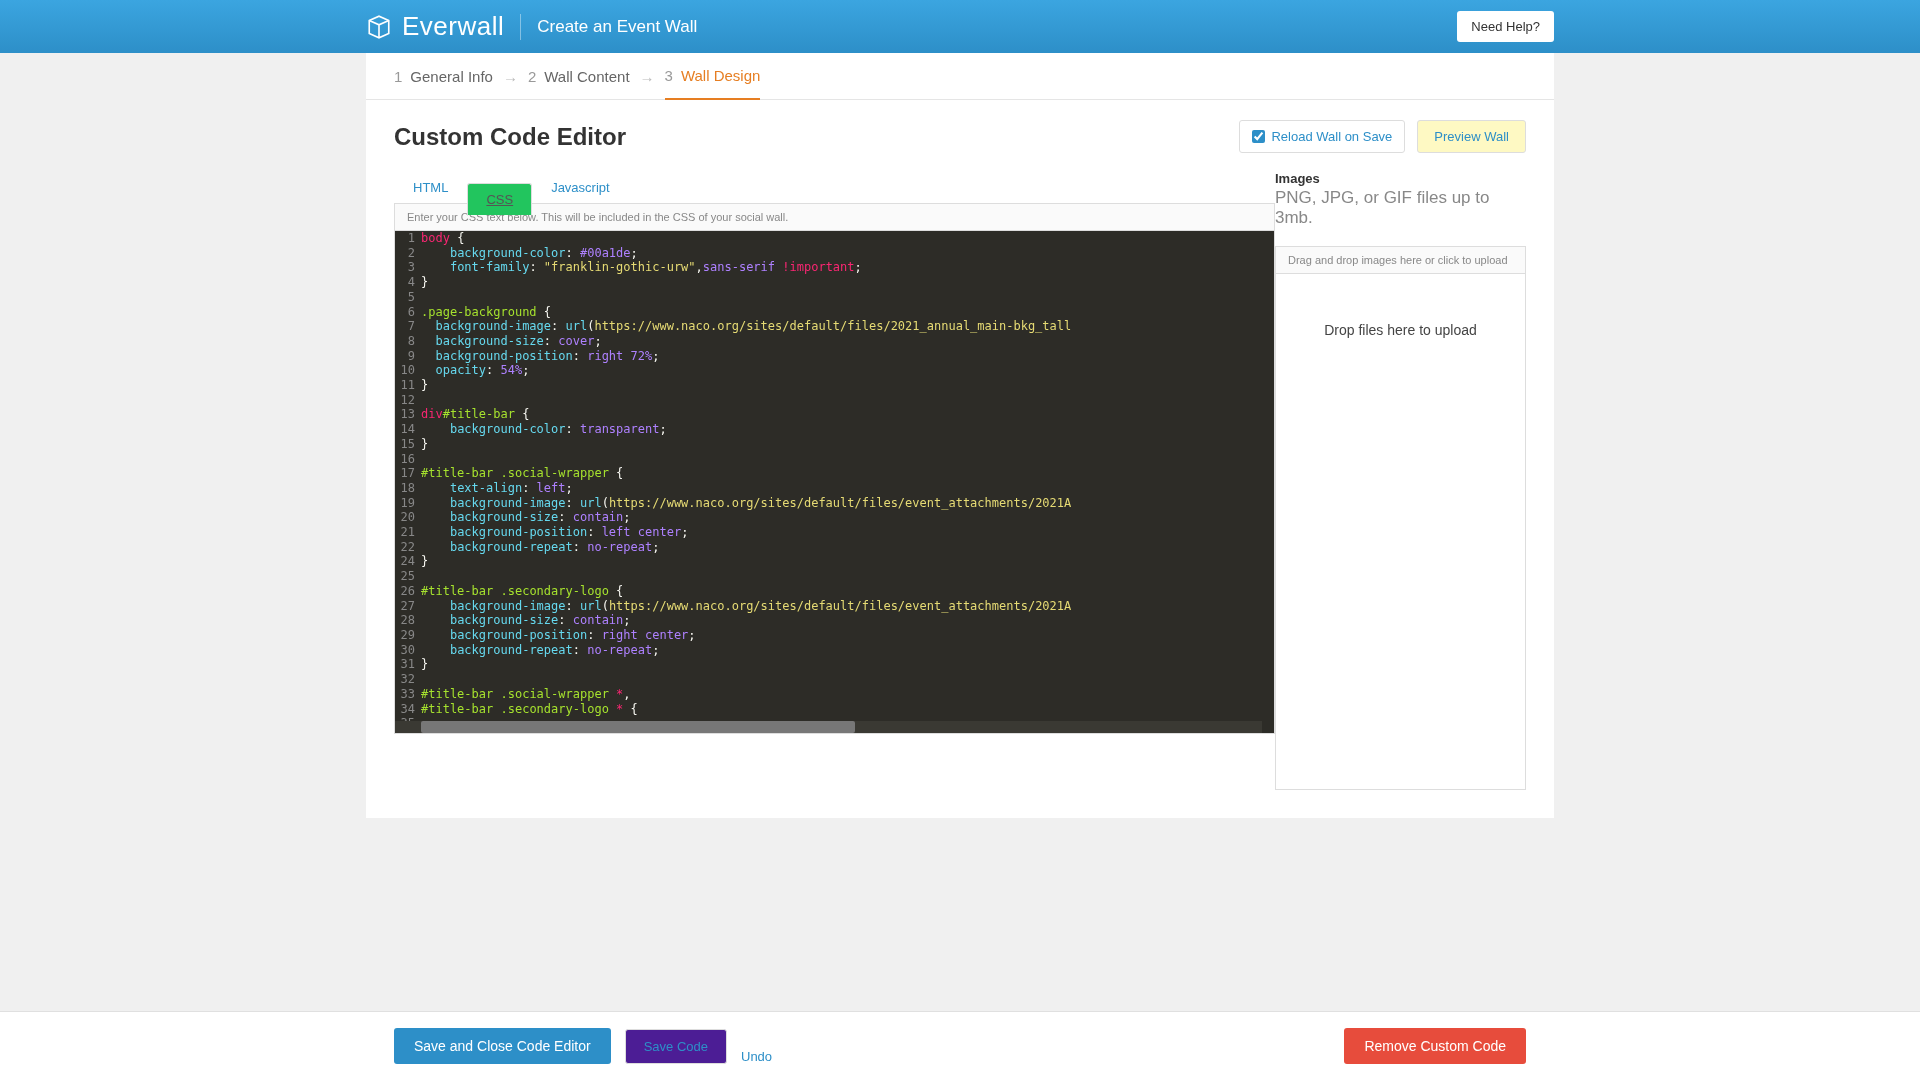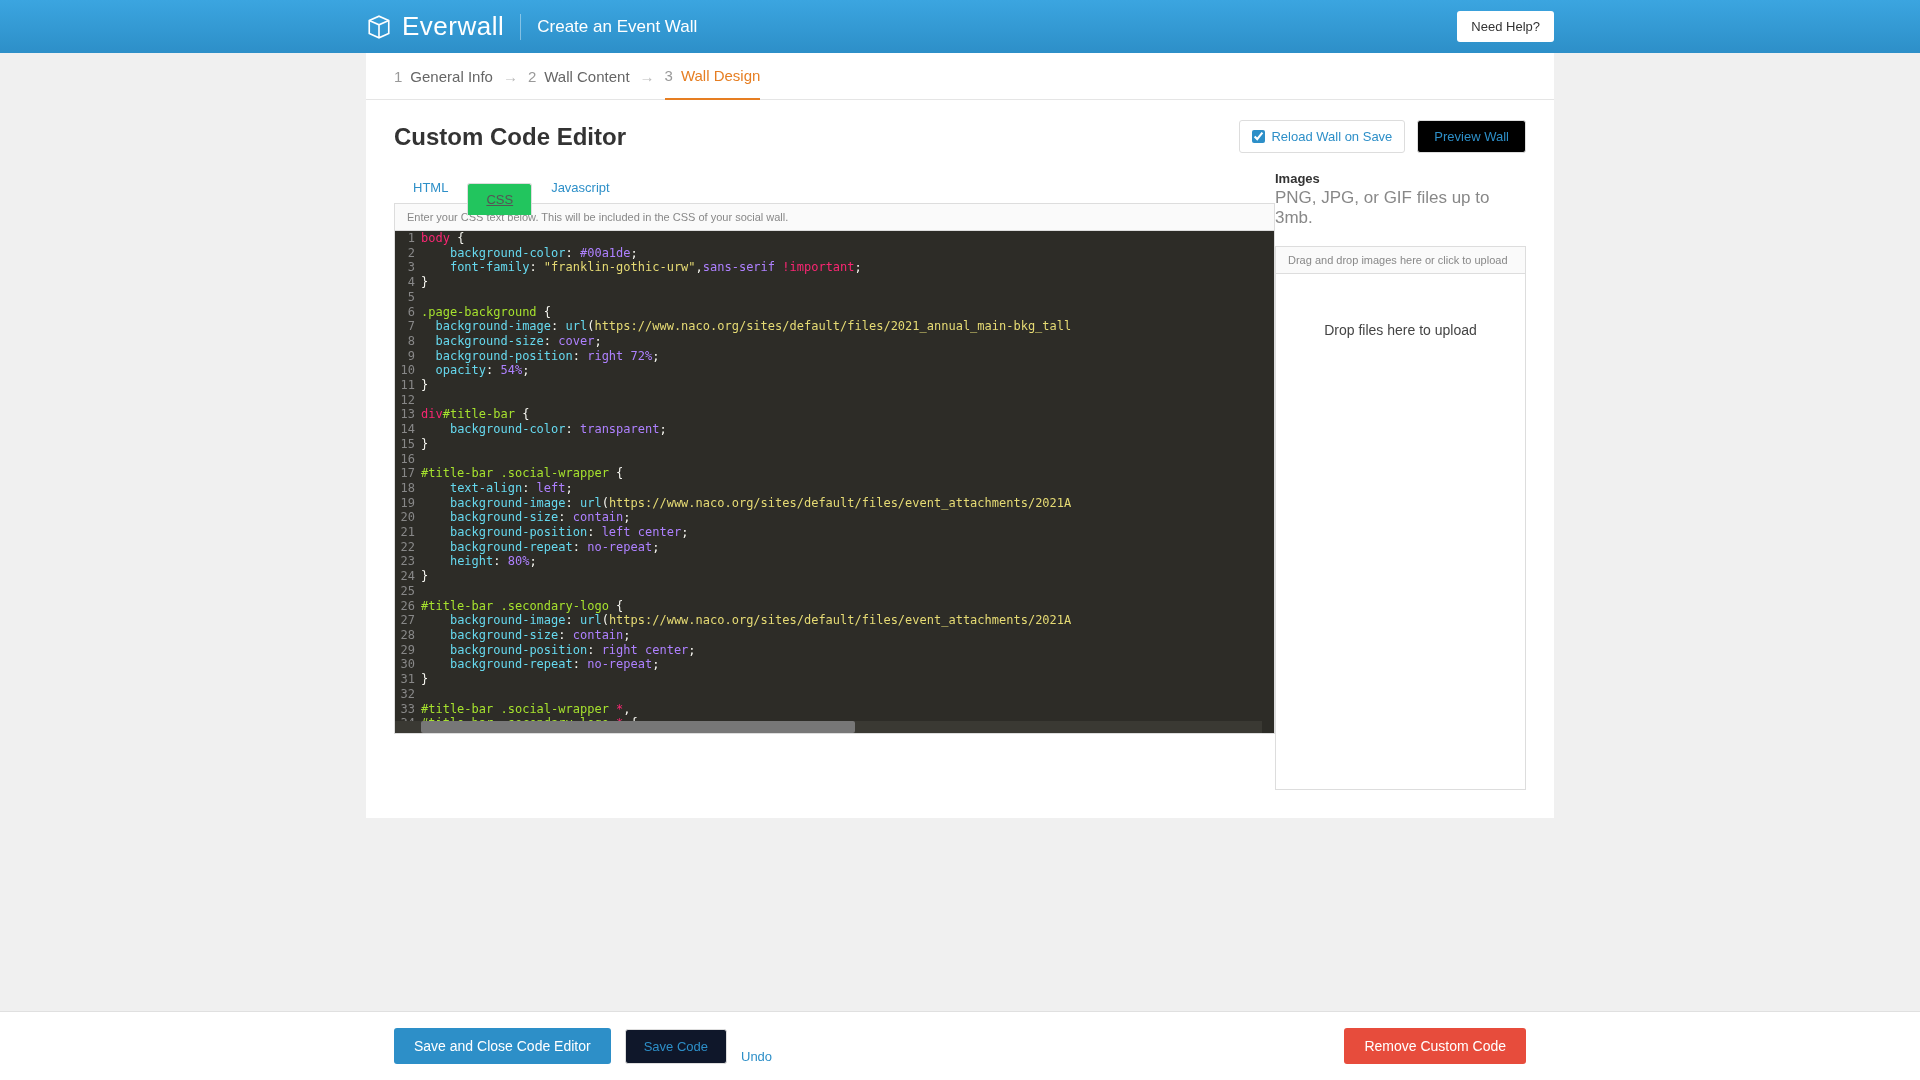--- a/index.html
+++ b/index.html
@@ -64,21 +64,21 @@
 .page-title-row {
   display: flex;
   align-items: center;
   justify-content: space-between;
   margin-bottom: 18px;
 }
 .page-title { font-size: 24px; font-weight: 600; color: #333; }
 .title-actions { display: flex; gap: 12px; align-items: center; }
 .reload-label { display: flex; align-items: center; gap: 6px; font-size: 13px; color: #2d8fc8; border: 1px solid #ddd; padding: 8px 12px; border-radius: 3px; cursor: pointer; }
 .reload-label input { accent-color: #2d8fc8; }
-.preview-btn { background: #000000; border: 1px solid #ddd; color: #2d8fc8; padding: 8px 16px; font-size: 13px; border-radius: 3px; cursor: pointer; }
+.preview-btn { background: #fef9c3; border: 1px solid #ddd; color: #2d8fc8; padding: 8px 16px; font-size: 13px; border-radius: 3px; cursor: pointer; }
 
 .editor-row { display: flex; }
 .editor-left { flex: 1; min-width: 0; }
 .editor-right { width: 251px; }
 
 .tabs { display: flex; }
 .tab {
   padding: 8px 18px;
   font-size: 13px;
   color: #2d8fc8;
@@ -196,21 +196,21 @@
 }
 .footer-inner {
   max-width: 1188px;
   margin: 0 auto;
   display: flex;
   align-items: flex-end;
   gap: 14px;
   padding: 0 28px;
 }
 .btn-primary { background: #2d8fc8; color: #fff; border: none; padding: 10px 20px; font-size: 14px; border-radius: 3px; cursor: pointer; }
-.btn-secondary { background: #0f172a; color: #2d8fc8; border: 1px solid #ddd; padding: 9px 18px; font-size: 13px; border-radius: 3px; cursor: pointer; }
+.btn-secondary { background: #4c1d95; color: #2d8fc8; border: 1px solid #ddd; padding: 9px 18px; font-size: 13px; border-radius: 3px; cursor: pointer; }
 .btn-link { background: none; border: none; color: #2d8fc8; font-size: 13px; cursor: pointer; }
 .footer-spacer { flex: 1; }
 .btn-danger { background: #e74c3c; color: #fff; border: none; padding: 10px 20px; font-size: 14px; border-radius: 3px; cursor: pointer; }
 
 body { padding-bottom: 80px; }
 </style>
 </head>
 <body>
 
 <div class="header">
@@ -285,21 +285,20 @@
               <div class="code-line"><span class="line-num">13</span><span class="line-txt"><span class="t-tag">div</span><span class="t-id">#title-bar</span><span class="t-pn"> </span><span class="t-brace">{</span></span></div>
               <div class="code-line"><span class="line-num">14</span><span class="line-txt"><span class="t-pn">    </span><span class="t-prop">background-color</span><span class="t-pn">: </span><span class="t-val">transparent</span><span class="t-pn">;</span></span></div>
               <div class="code-line"><span class="line-num">15</span><span class="line-txt"><span class="t-brace">}</span></span></div>
               <div class="code-line"><span class="line-num">16</span><span class="line-txt"> </span></div>
               <div class="code-line"><span class="line-num">17</span><span class="line-txt"><span class="t-id">#title-bar</span><span class="t-pn"> </span><span class="t-cls">.social-wrapper</span><span class="t-pn"> </span><span class="t-brace">{</span></span></div>
               <div class="code-line"><span class="line-num">18</span><span class="line-txt"><span class="t-pn">    </span><span class="t-prop">text-align</span><span class="t-pn">: </span><span class="t-val">left</span><span class="t-pn">;</span></span></div>
               <div class="code-line"><span class="line-num">19</span><span class="line-txt"><span class="t-pn">    </span><span class="t-prop">background-image</span><span class="t-pn">: </span><span class="t-fn">url</span><span class="t-pn">(</span><span class="t-url">https://www.naco.org/sites/default/files/event_attachments/2021A</span></span></div>
               <div class="code-line"><span class="line-num">20</span><span class="line-txt"><span class="t-pn">    </span><span class="t-prop">background-size</span><span class="t-pn">: </span><span class="t-val">contain</span><span class="t-pn">;</span></span></div>
               <div class="code-line"><span class="line-num">21</span><span class="line-txt"><span class="t-pn">    </span><span class="t-prop">background-position</span><span class="t-pn">: </span><span class="t-val">left center</span><span class="t-pn">;</span></span></div>
               <div class="code-line"><span class="line-num">22</span><span class="line-txt"><span class="t-pn">    </span><span class="t-prop">background-repeat</span><span class="t-pn">: </span><span class="t-val">no-repeat</span><span class="t-pn">;</span></span></div>
-              <div class="code-line"><span class="line-num">23</span><span class="line-txt"><span class="t-pn">    </span><span class="t-prop">height</span><span class="t-pn">: </span><span class="t-num">80%</span><span class="t-pn">;</span></span></div>
               <div class="code-line"><span class="line-num">24</span><span class="line-txt"><span class="t-brace">}</span></span></div>
               <div class="code-line"><span class="line-num">25</span><span class="line-txt"> </span></div>
               <div class="code-line"><span class="line-num">26</span><span class="line-txt"><span class="t-id">#title-bar</span><span class="t-pn"> </span><span class="t-cls">.secondary-logo</span><span class="t-pn"> </span><span class="t-brace">{</span></span></div>
               <div class="code-line"><span class="line-num">27</span><span class="line-txt"><span class="t-pn">    </span><span class="t-prop">background-image</span><span class="t-pn">: </span><span class="t-fn">url</span><span class="t-pn">(</span><span class="t-url">https://www.naco.org/sites/default/files/event_attachments/2021A</span></span></div>
               <div class="code-line"><span class="line-num">28</span><span class="line-txt"><span class="t-pn">    </span><span class="t-prop">background-size</span><span class="t-pn">: </span><span class="t-val">contain</span><span class="t-pn">;</span></span></div>
               <div class="code-line"><span class="line-num">29</span><span class="line-txt"><span class="t-pn">    </span><span class="t-prop">background-position</span><span class="t-pn">: </span><span class="t-val">right center</span><span class="t-pn">;</span></span></div>
               <div class="code-line"><span class="line-num">30</span><span class="line-txt"><span class="t-pn">    </span><span class="t-prop">background-repeat</span><span class="t-pn">: </span><span class="t-val">no-repeat</span><span class="t-pn">;</span></span></div>
               <div class="code-line"><span class="line-num">31</span><span class="line-txt"><span class="t-brace">}</span></span></div>
               <div class="code-line"><span class="line-num">32</span><span class="line-txt"> </span></div>
               <div class="code-line"><span class="line-num">33</span><span class="line-txt"><span class="t-id">#title-bar</span><span class="t-pn"> </span><span class="t-cls">.social-wrapper</span><span class="t-pn"> </span><span class="t-sel">*</span><span class="t-pn">,</span></span></div>

